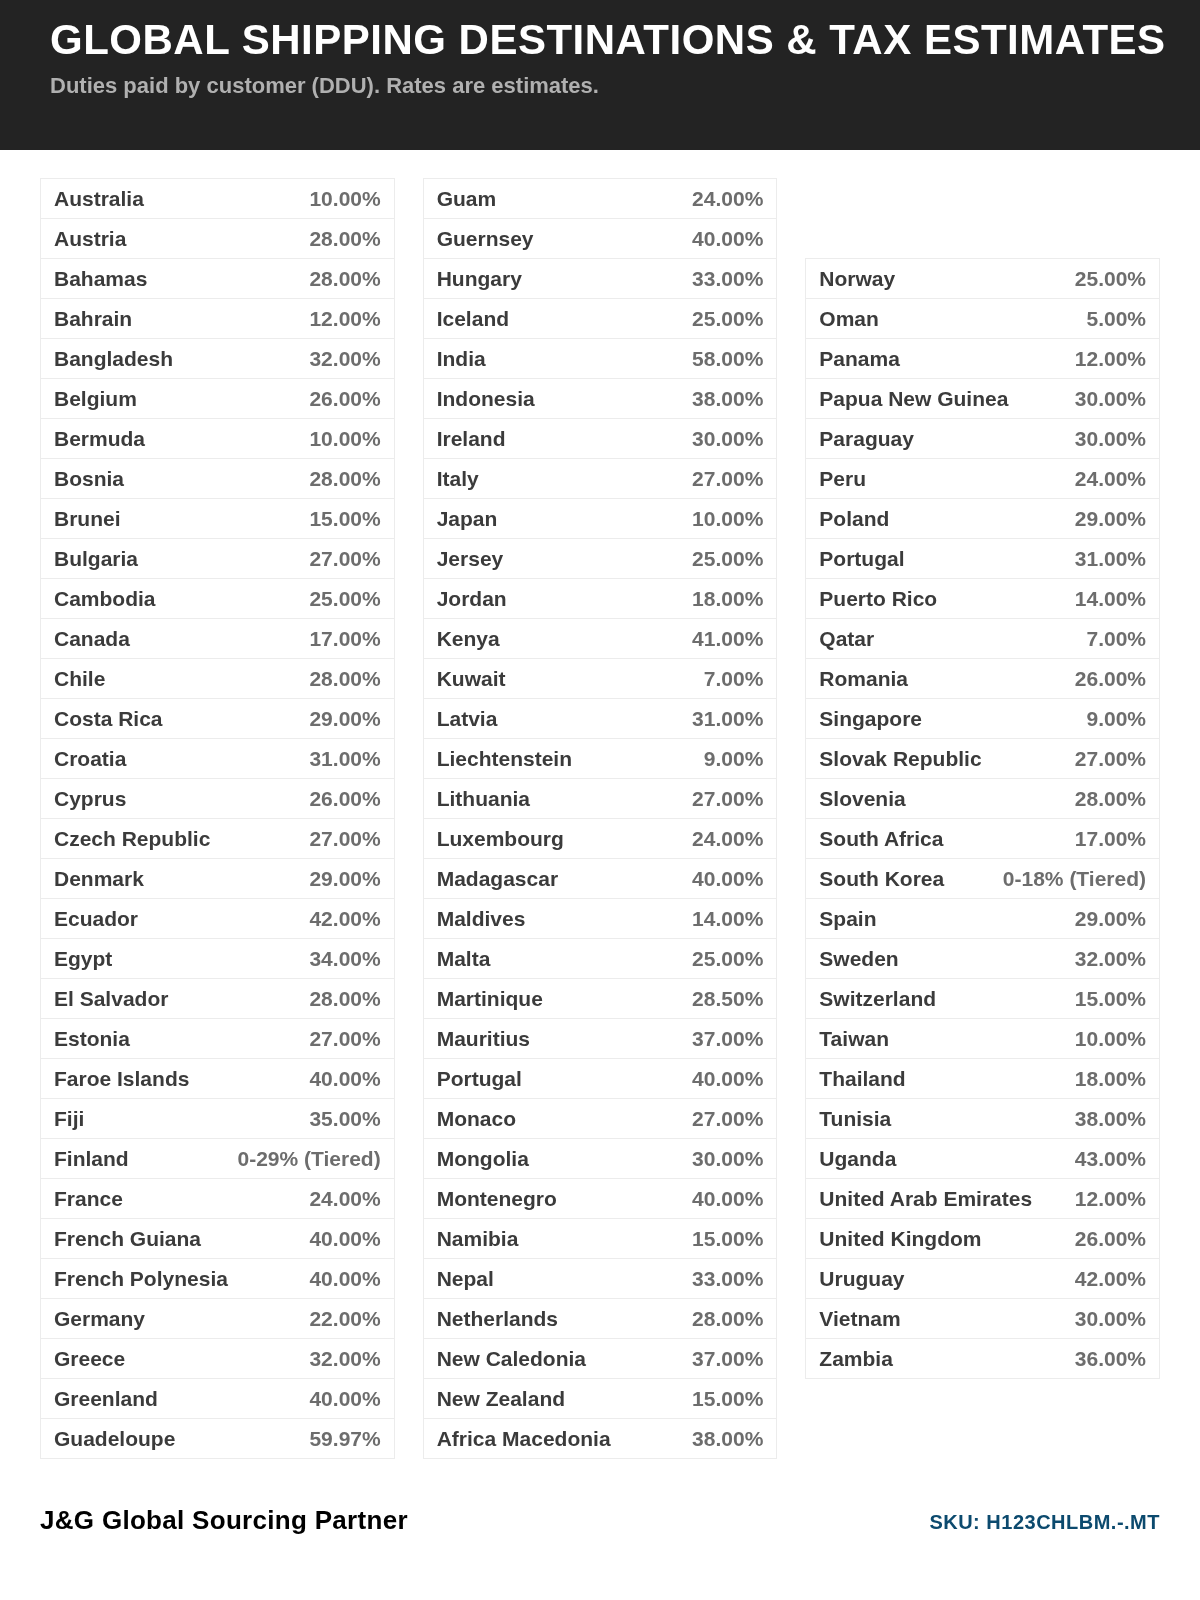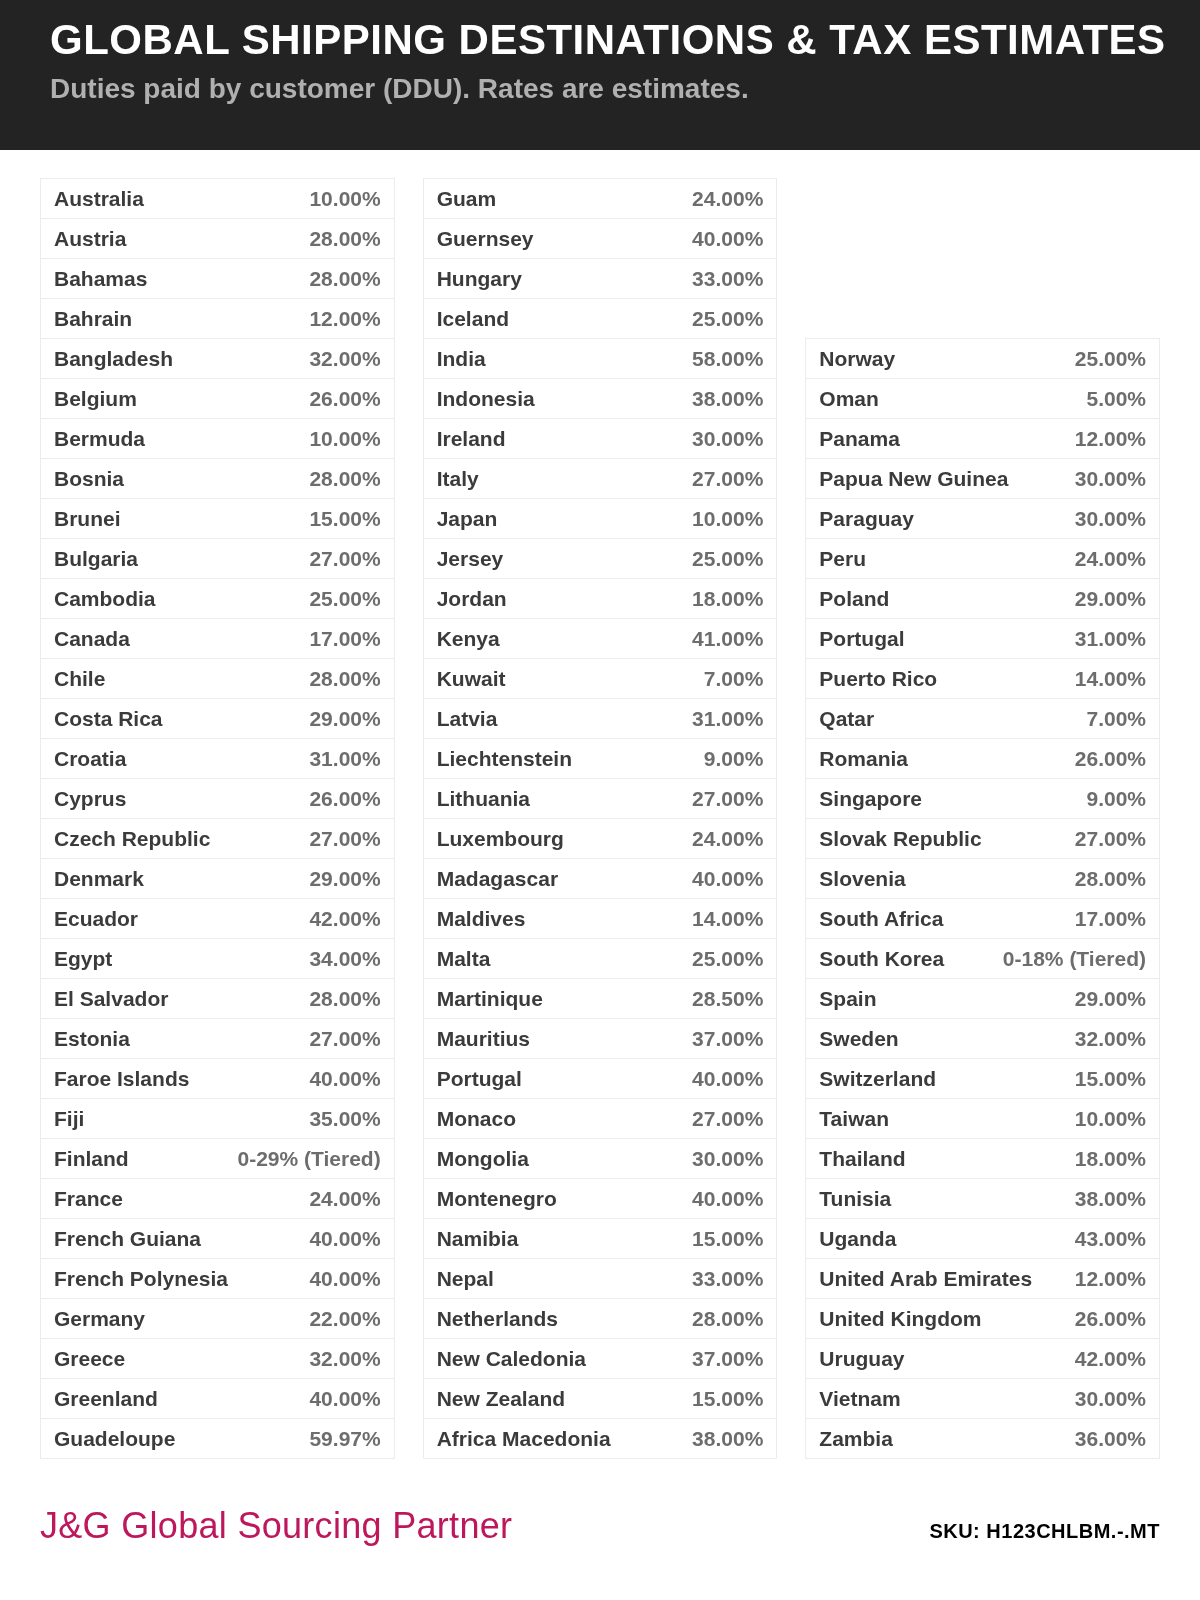--- a/index.html
+++ b/index.html
@@ -20,26 +20,26 @@
   .header h1 {
     color: #ffffff;
     font-size: 42px;
     font-weight: 800;
     letter-spacing: 0.5px;
     white-space: nowrap;
   }
   .header p {
     margin-top: 9px;
     color: #b0b0b0;
-    font-size: 28px;
+    font-size: 22px;
     font-weight: 700;
   }
   .table {
     display: flex;
-    align-items: flex-end;
+    align-items: center;
     gap: 28px;
     margin: 28px 40px 8px 40px;
   }
   .col {
     flex: 1;
     border: 1px solid #ececec;
     border-bottom: none;
     background: #ffffff;
   }
   .row {
@@ -67,27 +67,27 @@
   .footer {
     position: absolute;
     left: 40px;
     right: 40px;
     top: 1505px;
     display: flex;
     justify-content: space-between;
     align-items: baseline;
   }
   .brand {
-    color: #be185d;
-    font-size: 36px;
-    font-weight: 400;
+    color: #000000;
+    font-size: 26px;
+    font-weight: 700;
     letter-spacing: 0.3px;
   }
   .sku {
-    color: #000000;
+    color: #0c4a6e;
     font-size: 20px;
     font-weight: 700;
     letter-spacing: 0.5px;
   }
 </style>
 </head>
 <body>
 
 <div class="page">
 

